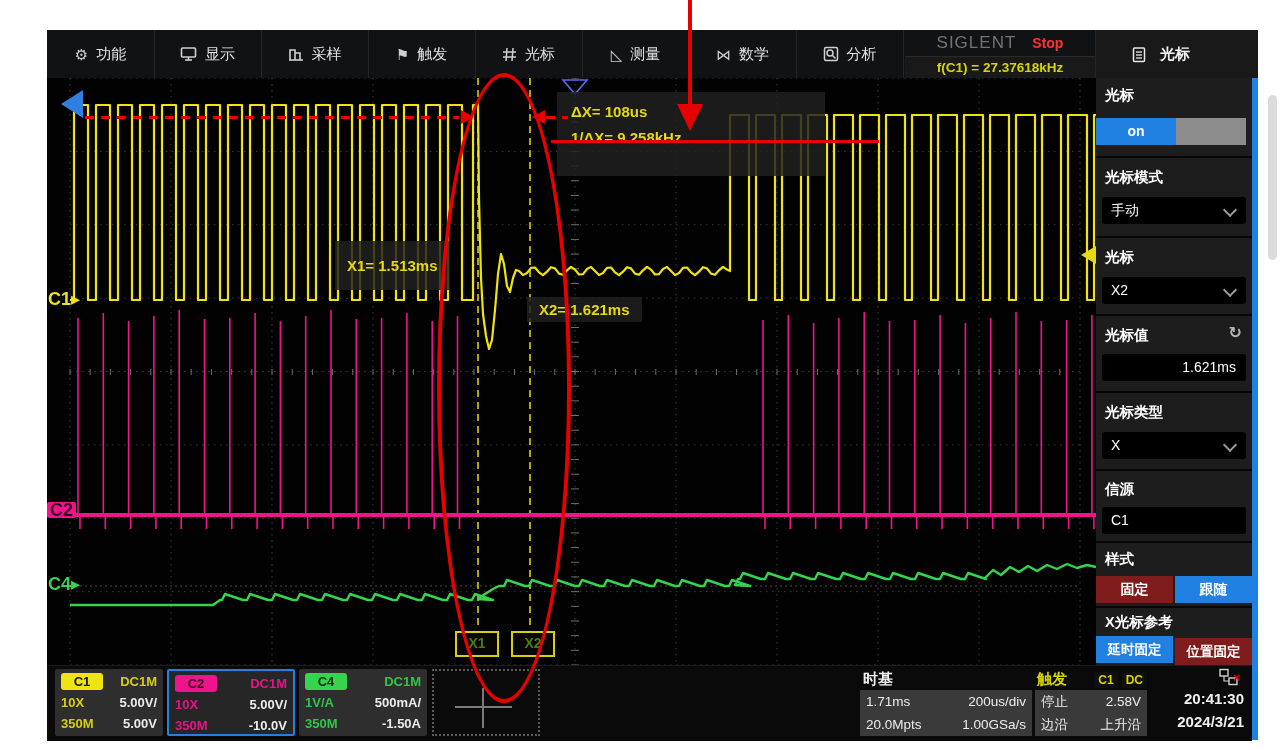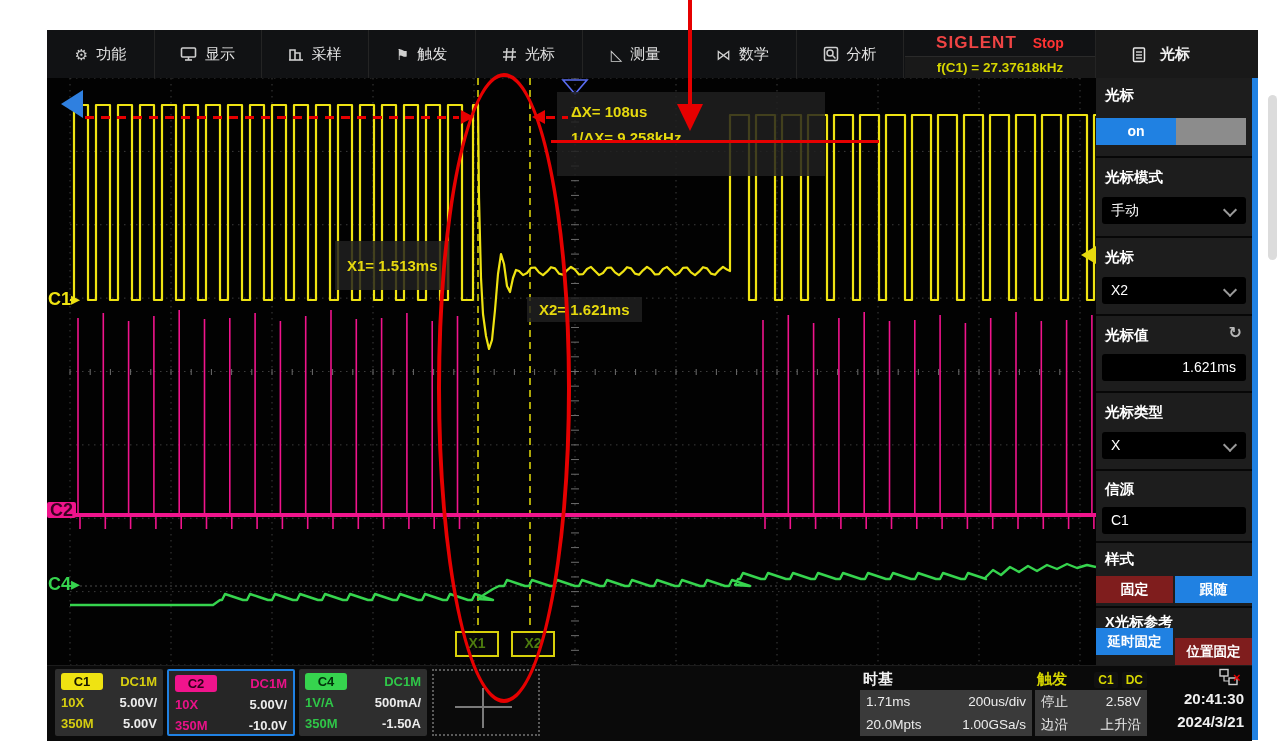--- a/index.html
+++ b/index.html
@@ -7,21 +7,21 @@
   
   .scope{position:absolute;left:47px;top:30px;width:1211px;height:710px;background:#0a0a0a;}
   
   .menubar{position:absolute;left:0;top:0;width:1211px;height:48px;background:#111214;}
   .mitem{position:absolute;top:0;height:48px;width:107px;display:flex;align-items:center;justify-content:center;
     gap:8px;color:#e2e2e2;font-size:15px;border-right:1px solid #242424;cursor:default;}
   .u-ic{font-size:15px;color:#cfcfcf;line-height:1;}
   .svg-ic{display:inline-block;line-height:0;color:#cfcfcf;}
   .logoblk{position:absolute;left:858px;top:0;width:190px;height:48px;border-right:1px solid #242424;}
   .logorow{height:26px;display:flex;align-items:center;justify-content:center;gap:16px;}
-  .brand{color:#ef4444;font-weight:bold;font-size:17px;letter-spacing:1px;text-align:center;}
+  .brand{color:#737373;font-weight:normal;font-size:17px;letter-spacing:1px;text-align:center;}
   .runstate{color:#f33;font-weight:bold;font-size:14px;}
   .freqrow{height:21px;background:#191919;border-top:1px solid #2a2a2a;color:#d6d600;font-weight:bold;
     font-size:13.5px;display:flex;align-items:center;justify-content:center;}
   .phead{position:absolute;left:1049px;top:0;width:162px;height:48px;background:#191919;display:flex;
     align-items:center;gap:14px;padding-left:36px;box-sizing:border-box;color:#f0f0f0;font-weight:bold;font-size:15px;}
   
   .wave{position:absolute;left:0;top:48px;width:1049px;height:587px;background:#020202;overflow:hidden;}
   .ovl-box{position:absolute;background:rgba(32,32,32,.84);color:#e6d90e;font-size:15px;font-weight:bold;}
   .ctag{position:absolute;top:553px;width:40px;height:22px;border:2px solid #d8d00a;color:#4d7c0f;
     background:rgba(8,8,8,.72);text-align:center;line-height:21px;font-size:14px;font-weight:bold;}
@@ -404,21 +404,21 @@
         <span>C1</span>
       </div>
     </div>
     <div class="sec" style="top:463px;height:65px;">
       <div class="slabel" style="top:7px;">样式</div>
       <div class="segbtn seg-off" style="left:0;top:33px;width:77px;">固定</div>
       <div class="segbtn seg-on" style="left:79px;top:33px;width:77px;">跟随</div>
     </div>
     <div class="sec" style="top:528px;height:59px;">
       <div class="slabel" style="top:5px;">X光标参考</div>
-      <div class="segbtn seg-on" style="left:0;top:20px;width:77px;font-size:13.5px;">延时固定</div>
+      <div class="segbtn seg-on" style="left:0;top:28px;width:77px;font-size:13.5px;">延时固定</div>
       <div class="segbtn seg-off" style="left:79px;top:30px;width:77px;font-size:13.5px;">位置固定</div>
     </div>
   </div>
   <div class="bluestrip"></div>
 
   <div class="bbar">
     <div class="chbox" style="left:8px;width:108px;">
       <div class="chrow">
           <span class="chbadge" style="background:#efe312;">C1</span>
           <span style="color:#d6ce10;">DC1M</span>

